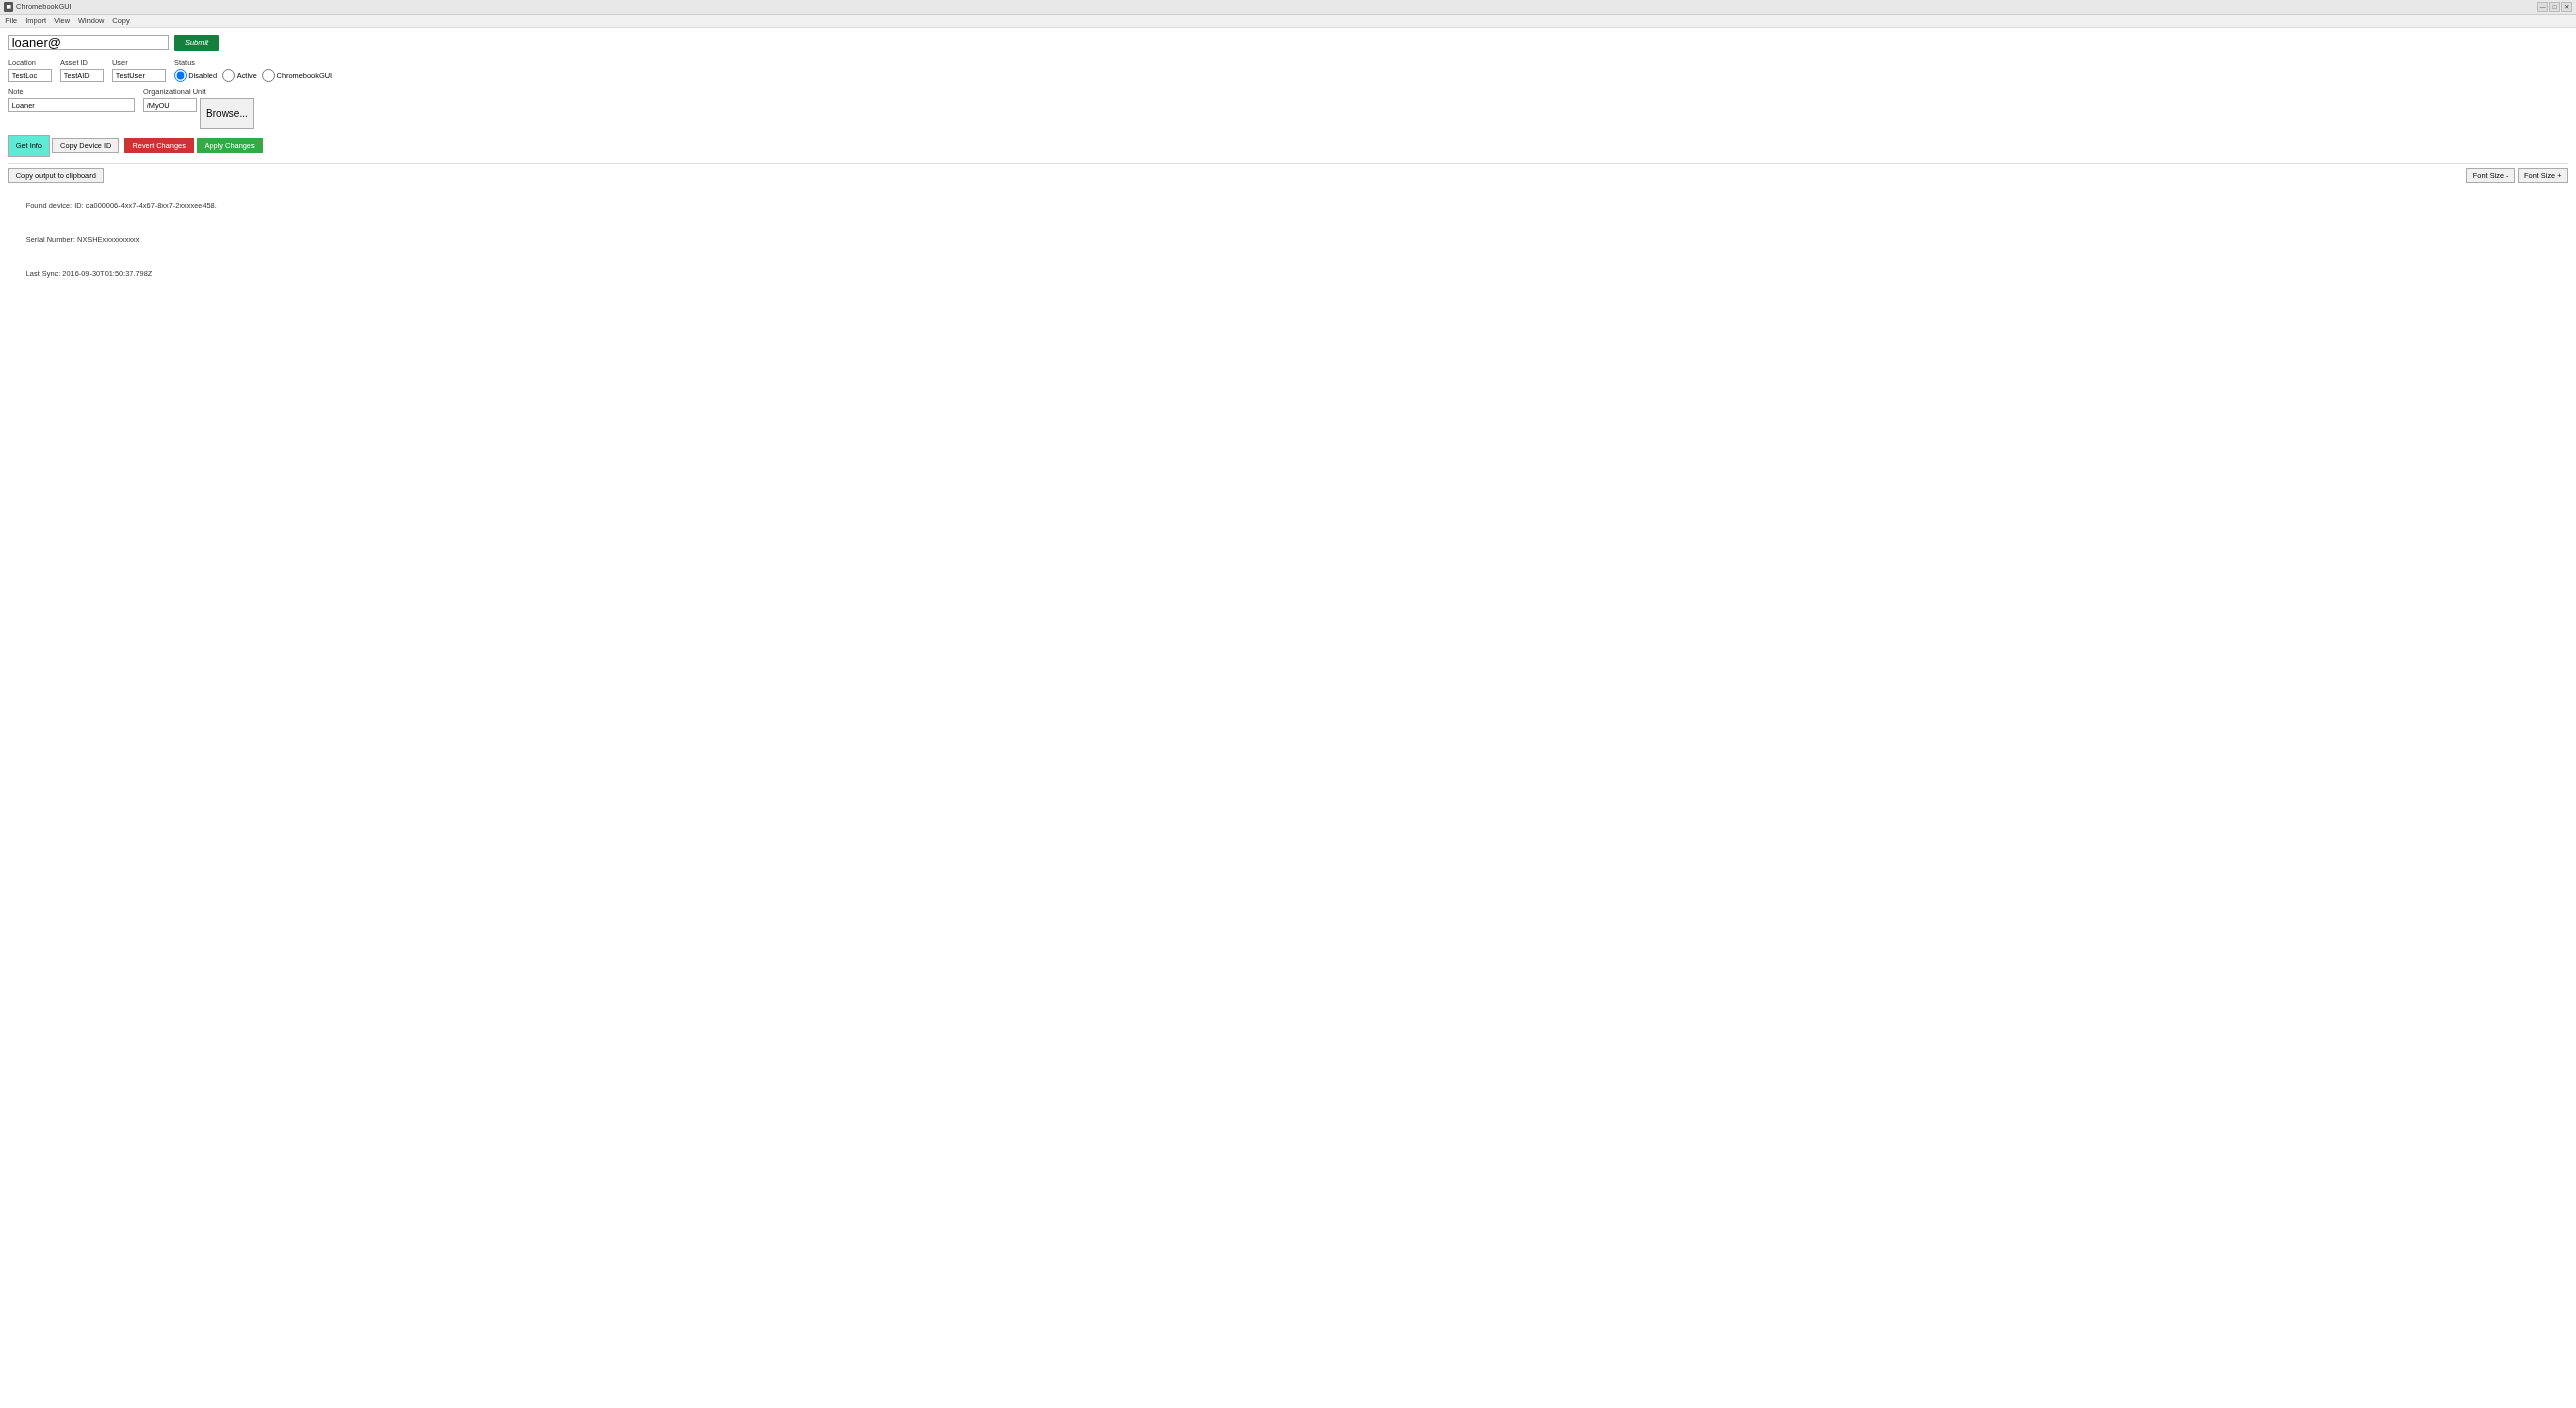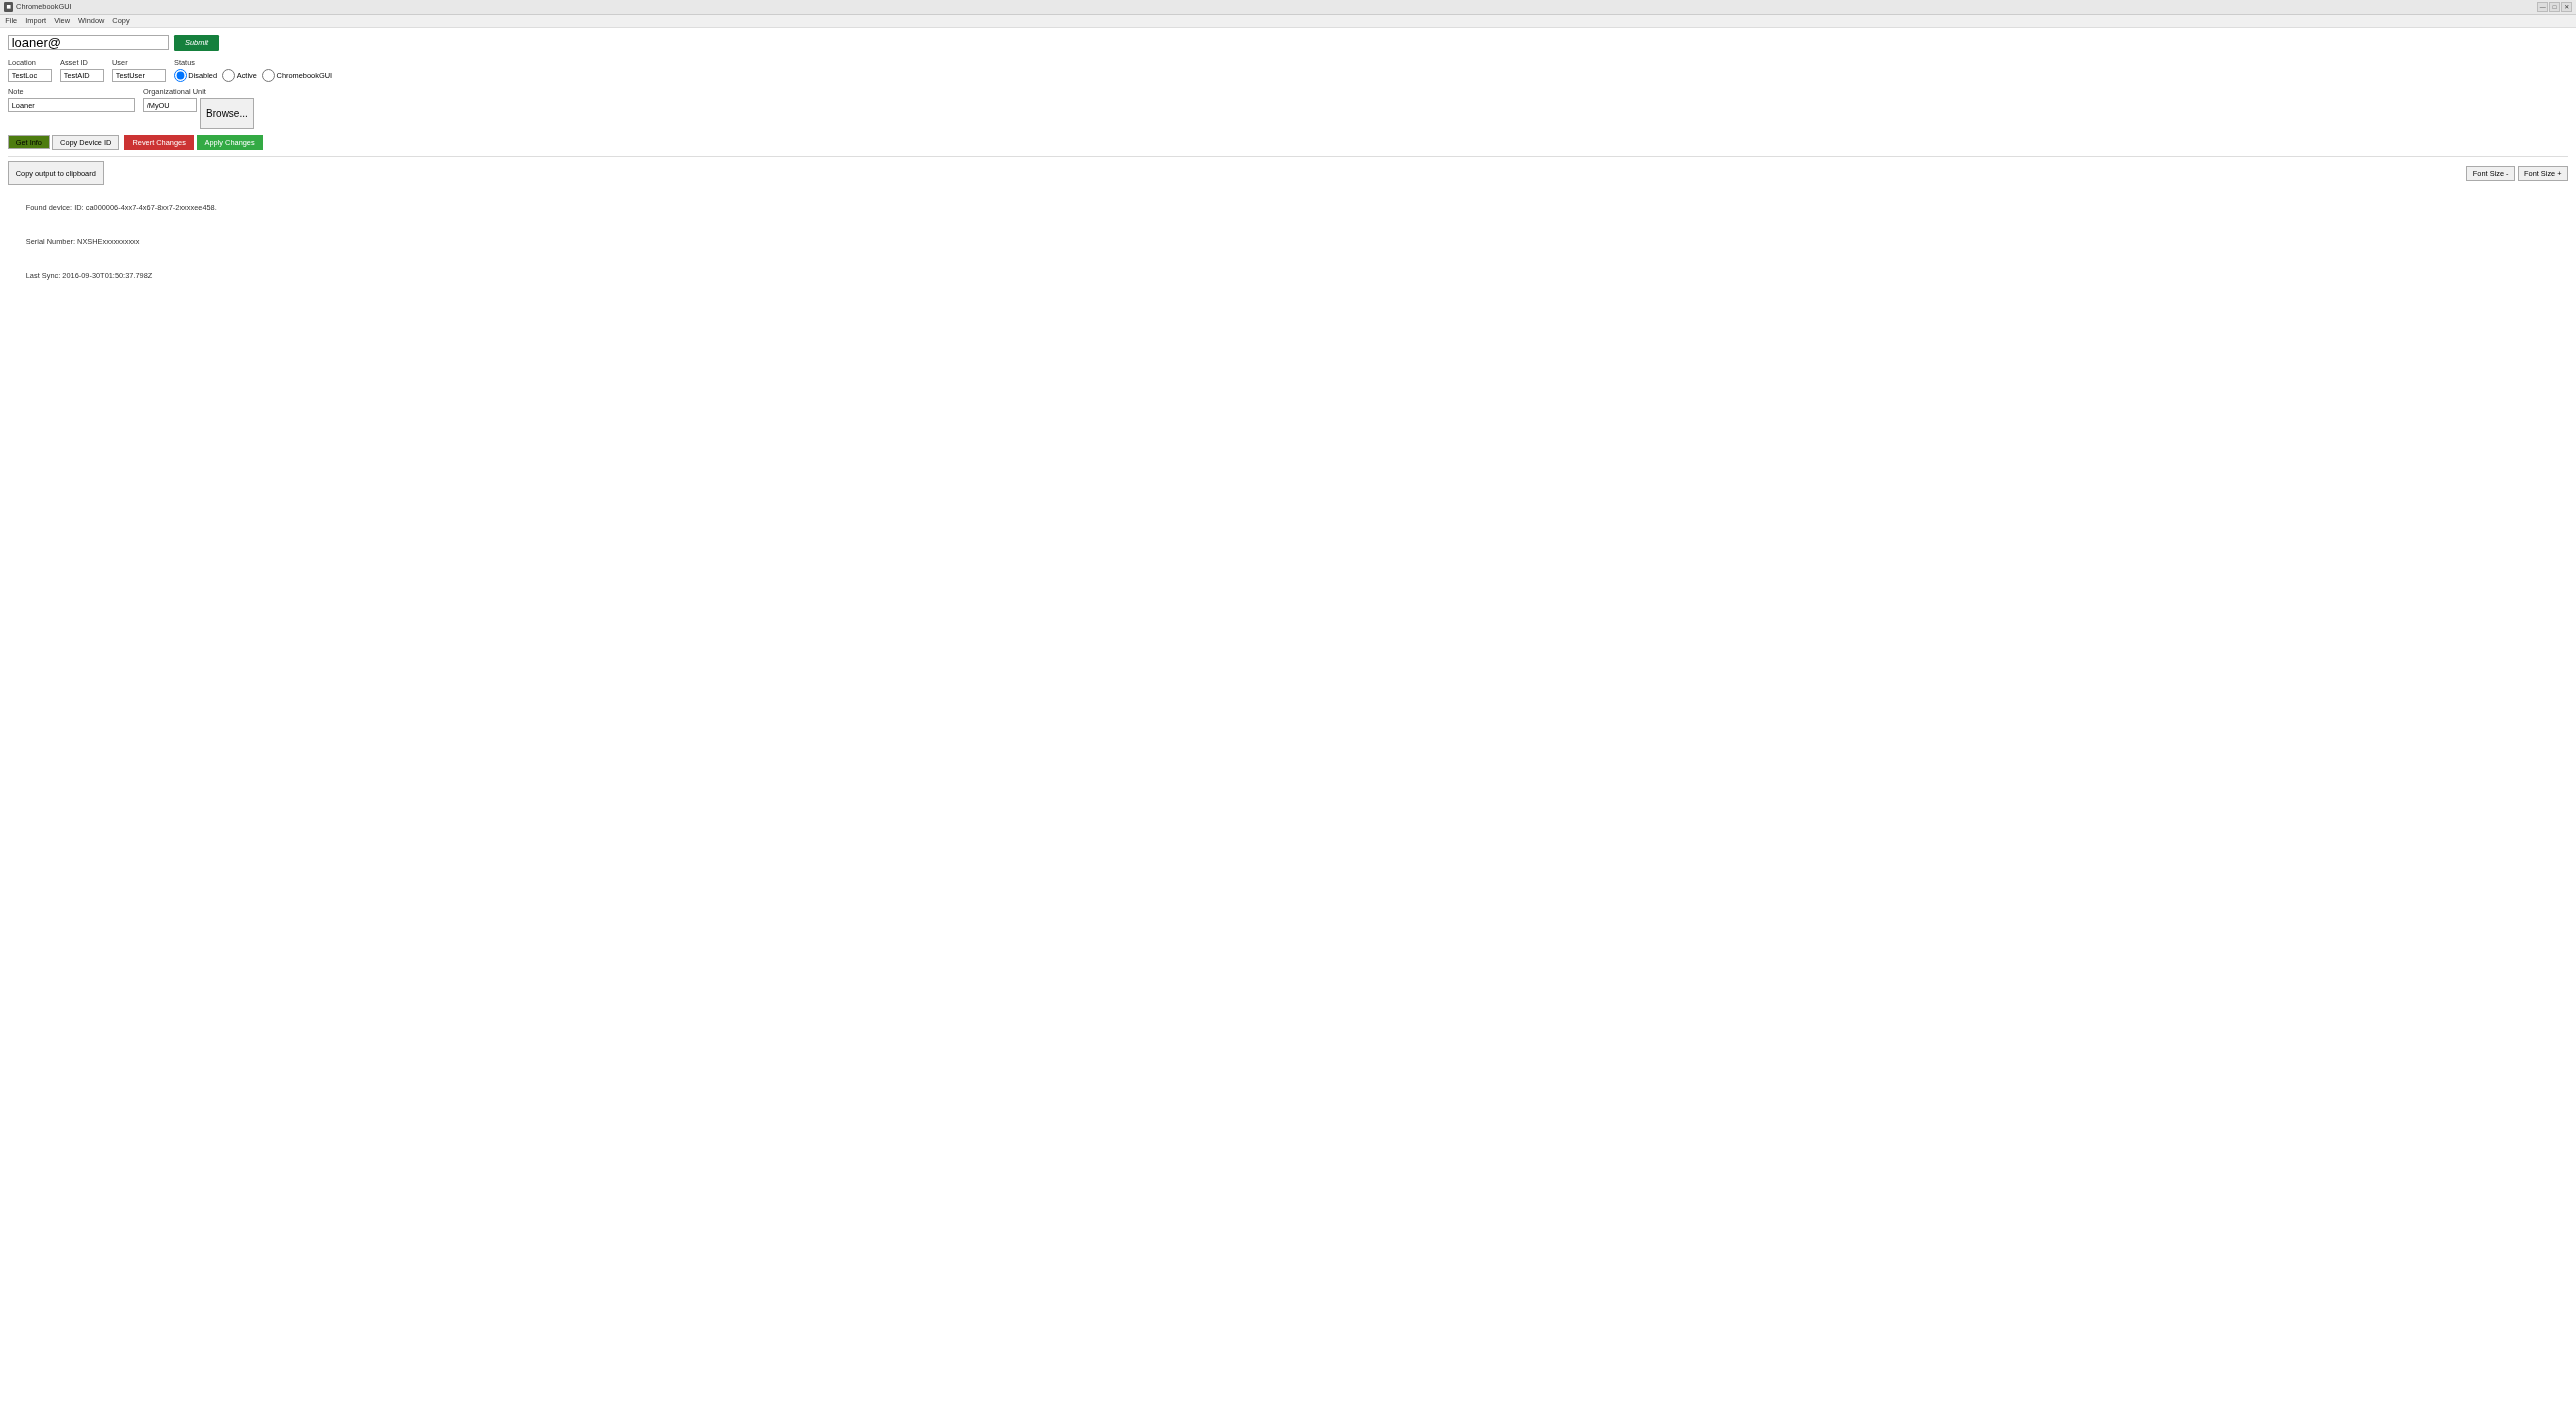--- a/index.html
+++ b/index.html
@@ -204,24 +204,24 @@
     }
 
     .action-buttons-row {
       display: flex;
       gap: 2.7px;
       margin-bottom: 6.7px;
       align-items: center;
     }
 
     .get-info-btn {
-      background: #4d7c0f;
+      background: #5eead4;
       border: 0.7px solid #aaa;
       padding: 1.3px 6.7px;
-      height: 14px;
+      height: 22px;
       cursor: pointer;
       font-size: 7.4px;
     }
 
     .copy-device-btn {
       background: #f0f0f0;
       border: 0.7px solid #aaa;
       padding: 1.3px 6.7px;
       height: 14.8px;
       cursor: pointer;
@@ -259,21 +259,21 @@
       display: flex;
       align-items: center;
       justify-content: space-between;
       margin-bottom: 4px;
     }
 
     .copy-clipboard-btn {
       background: #f0f0f0;
       border: 0.7px solid #aaa;
       padding: 1.3px 6.7px;
-      height: 24px;
+      height: 15px;
       cursor: pointer;
       font-size: 7.4px;
     }
 
     .font-controls {
       display: flex;
       gap: 2.7px;
     }
 
     .font-btn {

